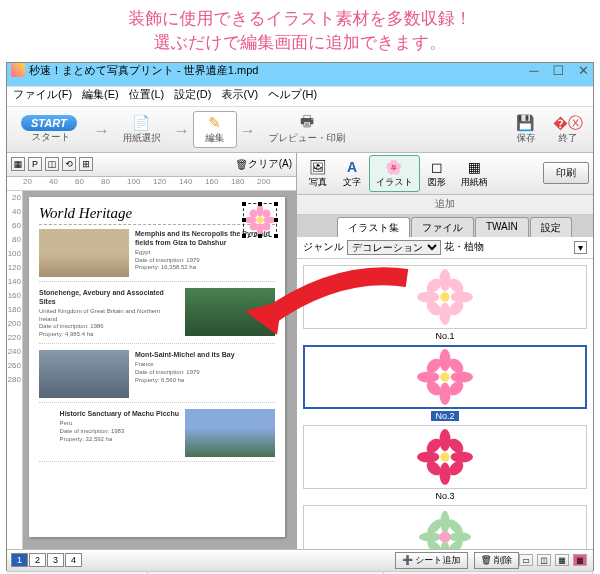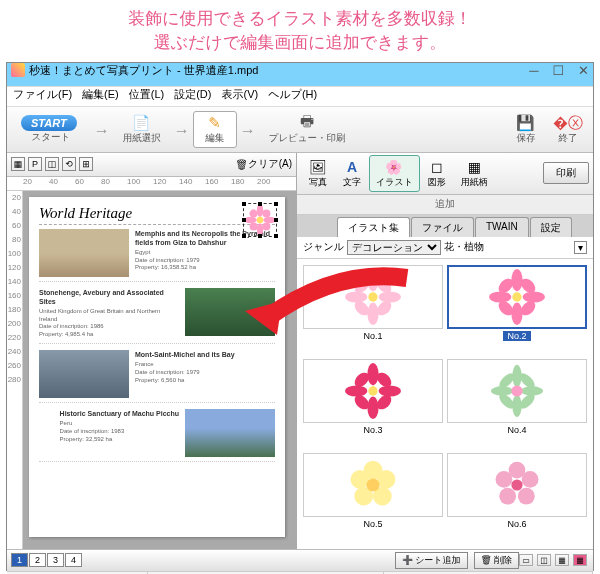--- a/index.html
+++ b/index.html
@@ -50,21 +50,21 @@
 .rtbtn{display:flex;flex-direction:column;align-items:center;font-size:9px;padding:2px 6px;border:1px solid transparent}
 .rtbtn.sel{border:1px solid #5a9;background:#e8f4ee;border-radius:3px}
 .rtbtn .ri{width:20px;height:18px;font-size:14px;display:flex;align-items:center;justify-content:center}
 .printbtn{margin-left:auto;border:1px solid #888;background:linear-gradient(#fff,#e0e0e0);font-size:10px;padding:3px 12px;border-radius:2px}
 .addbar{height:20px;background:#eee;font-size:10px;padding:2px 8px;color:#666;border-bottom:1px solid #ccc;text-align:center}
 .tabs{display:flex;height:22px;background:#d0d0d0;font-size:10px;padding-top:2px;padding-left:40px}
 .tab{padding:3px 10px;background:#e0e0e0;border:1px solid #999;border-bottom:none;margin-right:1px;border-radius:3px 3px 0 0}
 .tab.active{background:#fff}
 .genre{height:22px;background:#fff;display:flex;align-items:center;font-size:10px;padding:0 6px;border-bottom:1px solid #ccc}
 .genre select{font-size:10px;margin:16px 3px;border:1px solid #888}
-.gallery{flex:1;background:#fff;padding:6px;display:grid;grid-template-columns:repeat(2,1fr);gap:4px;overflow:hidden}
+.gallery{flex:1;background:#fff;padding:6px;display:grid;grid-template-columns:repeat(1,1fr);gap:4px;overflow:hidden}
 .gitem{text-align:center;font-size:9px}
 .gitem .gimg{border:1px solid #ccc;height:64px;display:flex;align-items:center;justify-content:center;margin-bottom:2px;background:#fff}
 .gitem.sel .gimg{border:2px solid #2a5fb4}
 .gitem.sel .glabel{background:#2a5fb4;color:#fff;display:inline-block;padding:0 4px}
 .bottombar{height:22px;background:linear-gradient(#fff,#e0e0e0);display:flex;align-items:center;border-top:1px solid #bbb;font-size:9px}
 .pagetabs{display:flex;padding-left:4px}
 .pt{border:1px solid #888;padding:1px 5px;background:#fff;margin-right:1px}
 .pt.active{background:#2a5fb4;color:#fff}
 .bb-btn{border:1px solid #888;background:linear-gradient(#fff,#e0e0e0);padding:1px 6px;margin-left:6px;display:flex;align-items:center;gap:2px}
 .viewbar{margin-left:auto;display:flex;gap:4px;padding-right:6px}

